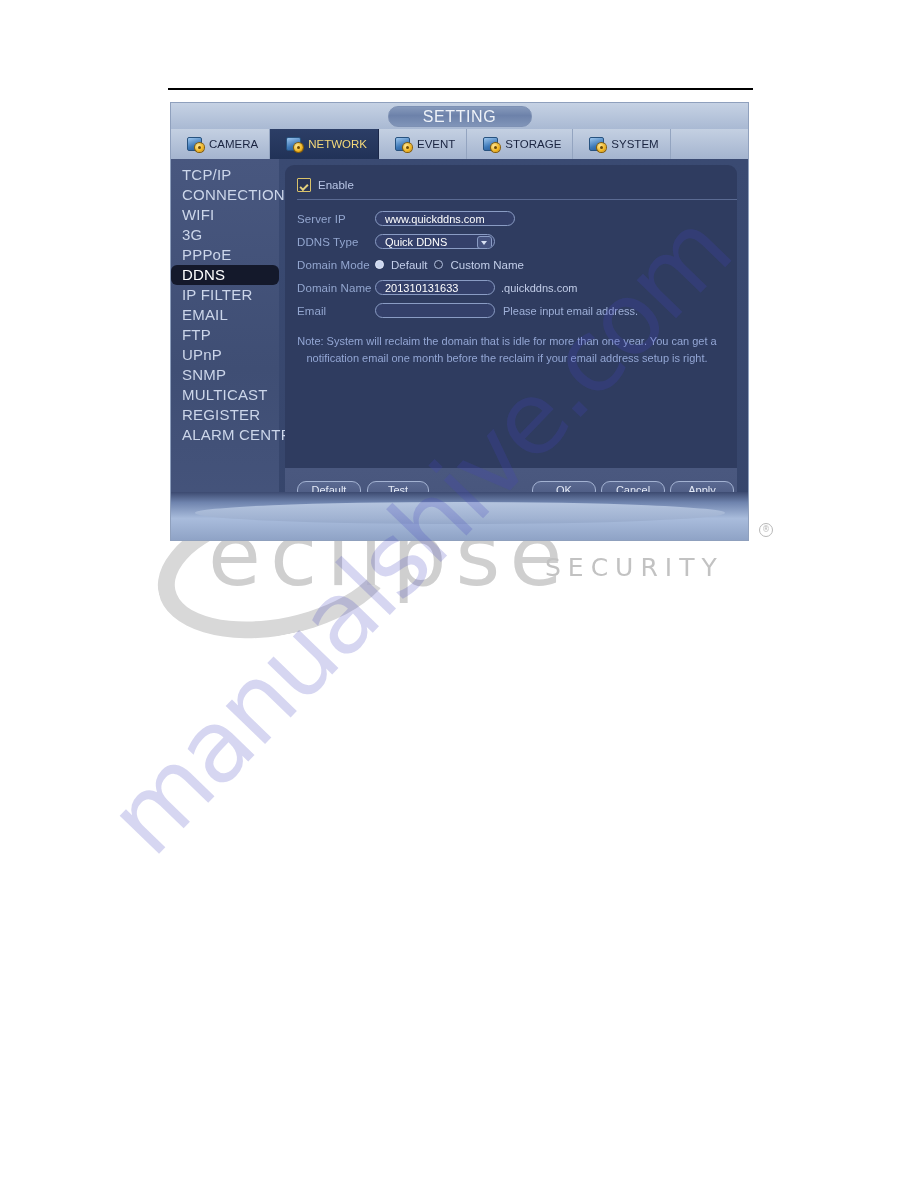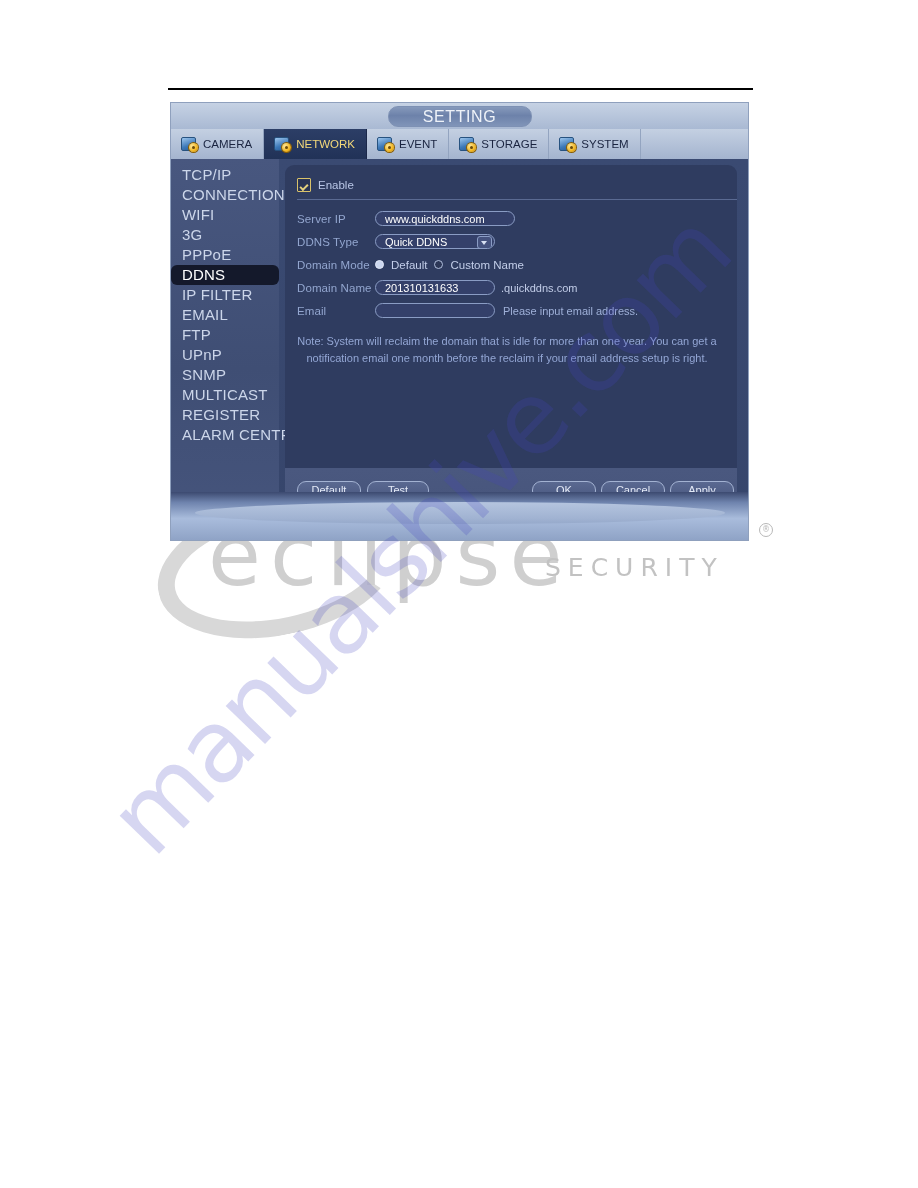--- a/index.html
+++ b/index.html
@@ -150,21 +150,21 @@
     height: 30px;
     background: linear-gradient(180deg,#c4d0e2 0%, #a4b4cf 100%);
     display: flex;
     align-items: stretch;
   }
   .tab {
     position: relative;
     display: flex;
     align-items: center;
     gap: 5px;
-    padding: 0 11px 0 9px;
+    padding: 0 11px 0 15px;
     font-size: 11.5px;
     color: #1a2440;
     border-right: 1px solid #93a4c0;
     cursor: default;
     white-space: nowrap;
   }
   .tab.active {
     background: linear-gradient(180deg,#2c3e66 0%, #213257 100%);
     color: #f4d97a;
     border-right: 1px solid #1a2749;

